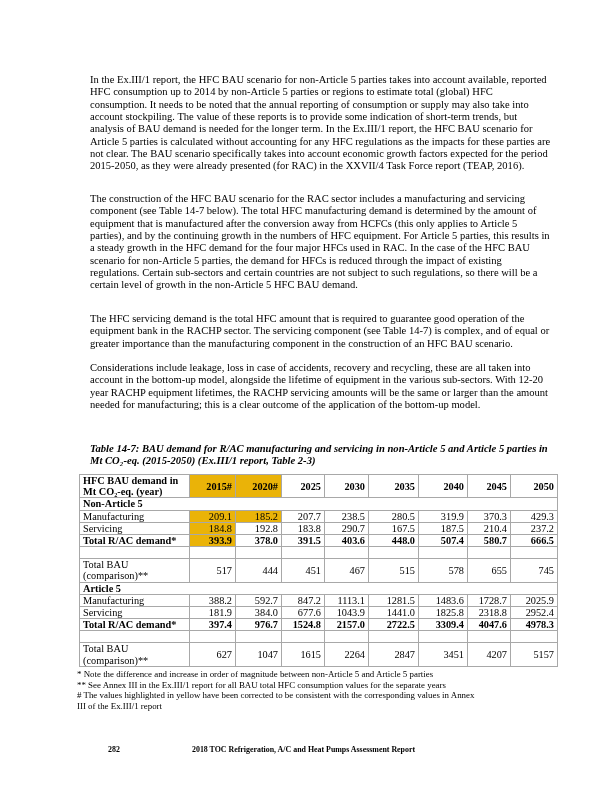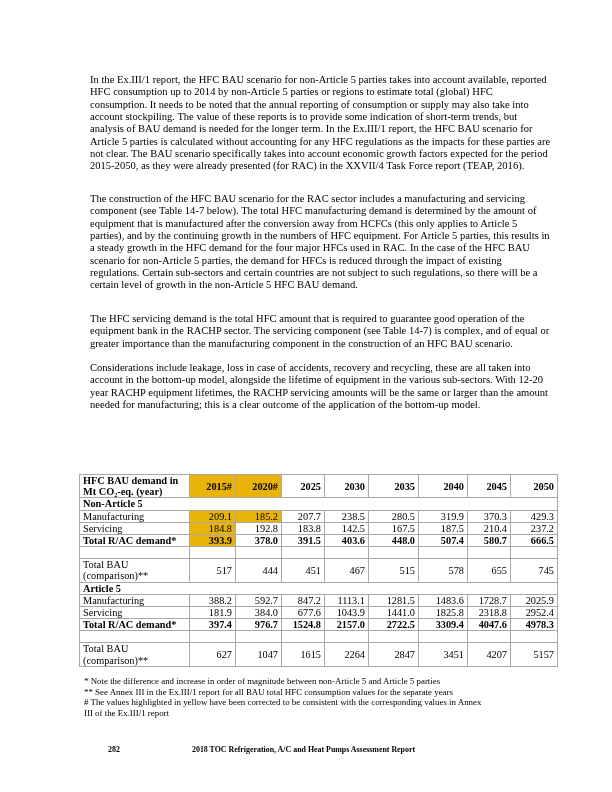--- a/index.html
+++ b/index.html
@@ -41,40 +41,41 @@
   .bold td { font-weight: bold; }
   .section td { font-weight: bold; }
   .blank td { height: 13px; }
   .cmp td { height: 26px; }
   .c0 { width: 103px; }
   .c1 { width: 39px; } .c2 { width: 39px; } .c3 { width: 36px; } .c4 { width: 37px; }
   .c5 { width: 43px; } .c6 { width: 42px; } .c7 { width: 36px; } .c8 { width: 40px; }
   .row-manu td, .row-serv td { border-bottom: 1px solid #333; }
   .notes {
     position: absolute; left: 77px; top: 669px; width: 475px;
-    font-size: 8.9px; line-height: 10.6px; margin: 7px;
+    font-size: 8.9px; line-height: 10.6px; margin: 0;
   }
   .notes div { white-space: nowrap; }
   .footer {
     position: absolute; top: 745px; left: 108px; width: 420px;
     font-size: 7.9px; font-weight: bold;
   }
   .footer .pg { position: absolute; left: 0; }
   .footer .ttl { position: absolute; left: 84px; white-space: nowrap; }
 </style>
 </head>
 <body>
 
 <div class="page">
 
   <p class="para" id="p1">In the Ex.III/1 report, the HFC BAU scenario for non-Article 5 parties takes into account available, reported HFC consumption up to 2014 by non-Article 5 parties or regions to estimate total (global) HFC consumption. It needs to be noted that the annual reporting of consumption or supply may also take into account stockpiling. The value of these reports is to provide some indication of short-term trends, but analysis of BAU demand is needed for the longer term. In the Ex.III/1 report, the HFC BAU scenario for Article 5 parties is calculated without accounting for any HFC regulations as the impacts for these parties are not clear. The BAU scenario specifically takes into account economic growth factors expected for the period 2015-2050, as they were already presented (for RAC) in the XXVII/4 Task Force report (TEAP, 2016).</p>
   <p class="para" id="p2">The construction of the HFC BAU scenario for the RAC sector includes a manufacturing and servicing component (see Table 14-7 below).  The total HFC manufacturing demand is determined by the amount of equipment that is manufactured after the conversion away from HCFCs (this only applies to Article 5 parties), and by the continuing growth in the numbers of HFC equipment. For Article 5 parties, this results in a steady growth in the HFC demand for the four major HFCs used in RAC. In the case of the HFC BAU scenario for non-Article 5 parties, the demand for HFCs is reduced through the impact of existing regulations. Certain sub-sectors and certain countries are not subject to such regulations, so there will be a certain level of growth in the non-Article 5 HFC BAU demand.</p>
   <p class="para" id="p3">The HFC servicing demand is the total HFC amount that is required to guarantee good operation of the equipment bank in the RACHP sector. The servicing component (see Table 14-7) is complex, and of equal or greater importance than the manufacturing component in the construction of an HFC BAU scenario.</p>
   <p class="para" id="p4">Considerations include leakage, loss in case of accidents, recovery and recycling, these are all taken into account in the bottom-up model, alongside the lifetime of equipment in the various sub-sectors. With 12-20 year RACHP equipment lifetimes, the RACHP servicing amounts will be the same or larger than the amount needed for manufacturing; this is a clear outcome of the application of the bottom-up model.</p>
 
+  <p class="caption">Table 14-7:  BAU demand for R/AC manufacturing and servicing in non-Article 5 and Article 5 parties in Mt CO₂-eq. (2015-2050) (Ex.III/1 report, Table 2-3)</p>
 
   <table class="bau">
     <tbody>
         <tr>
       <th class="lbl c0">HFC BAU demand in Mt CO₂-eq. (year)</th>
       <th class="c1 hl">2015#</th>
       <th class="c2 hl">2020#</th>
       <th class="c3">2025</th>
       <th class="c4">2030</th>
       <th class="c5">2035</th>
@@ -95,21 +96,21 @@
       <td class="num">280.5</td>
       <td class="num">319.9</td>
       <td class="num">370.3</td>
       <td class="num">429.3</td>
     </tr>
     <tr class="row-serv">
       <td class="lbl">Servicing</td>
       <td class="num hl">184.8</td>
       <td class="num">192.8</td>
       <td class="num">183.8</td>
-      <td class="num">142.5</td>
+      <td class="num">290.7</td>
       <td class="num">167.5</td>
       <td class="num">187.5</td>
       <td class="num">210.4</td>
       <td class="num">237.2</td>
     </tr>
     <tr class="bold">
       <td class="lbl">Total R/AC demand*</td>
       <td class="num hl">393.9</td>
       <td class="num">378.0</td>
       <td class="num">391.5</td>

